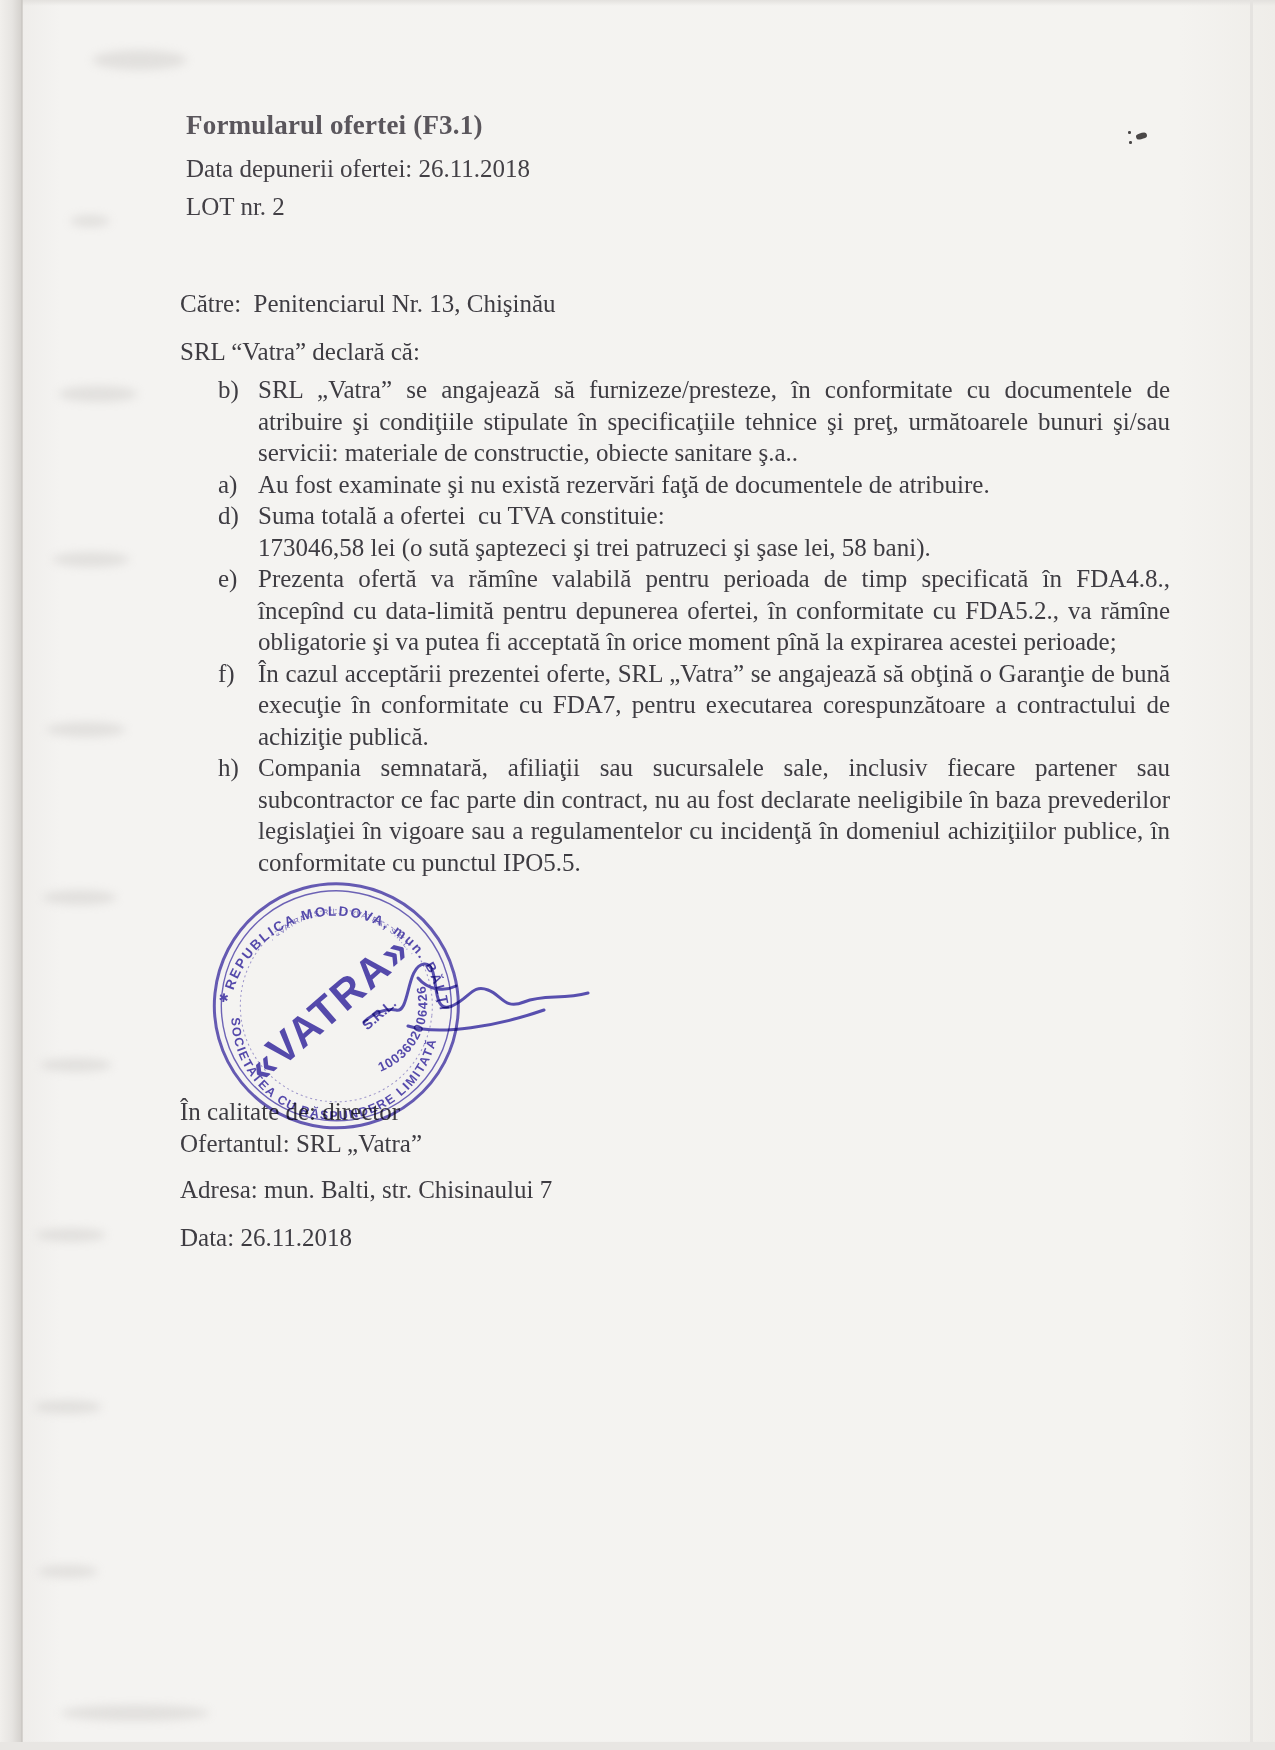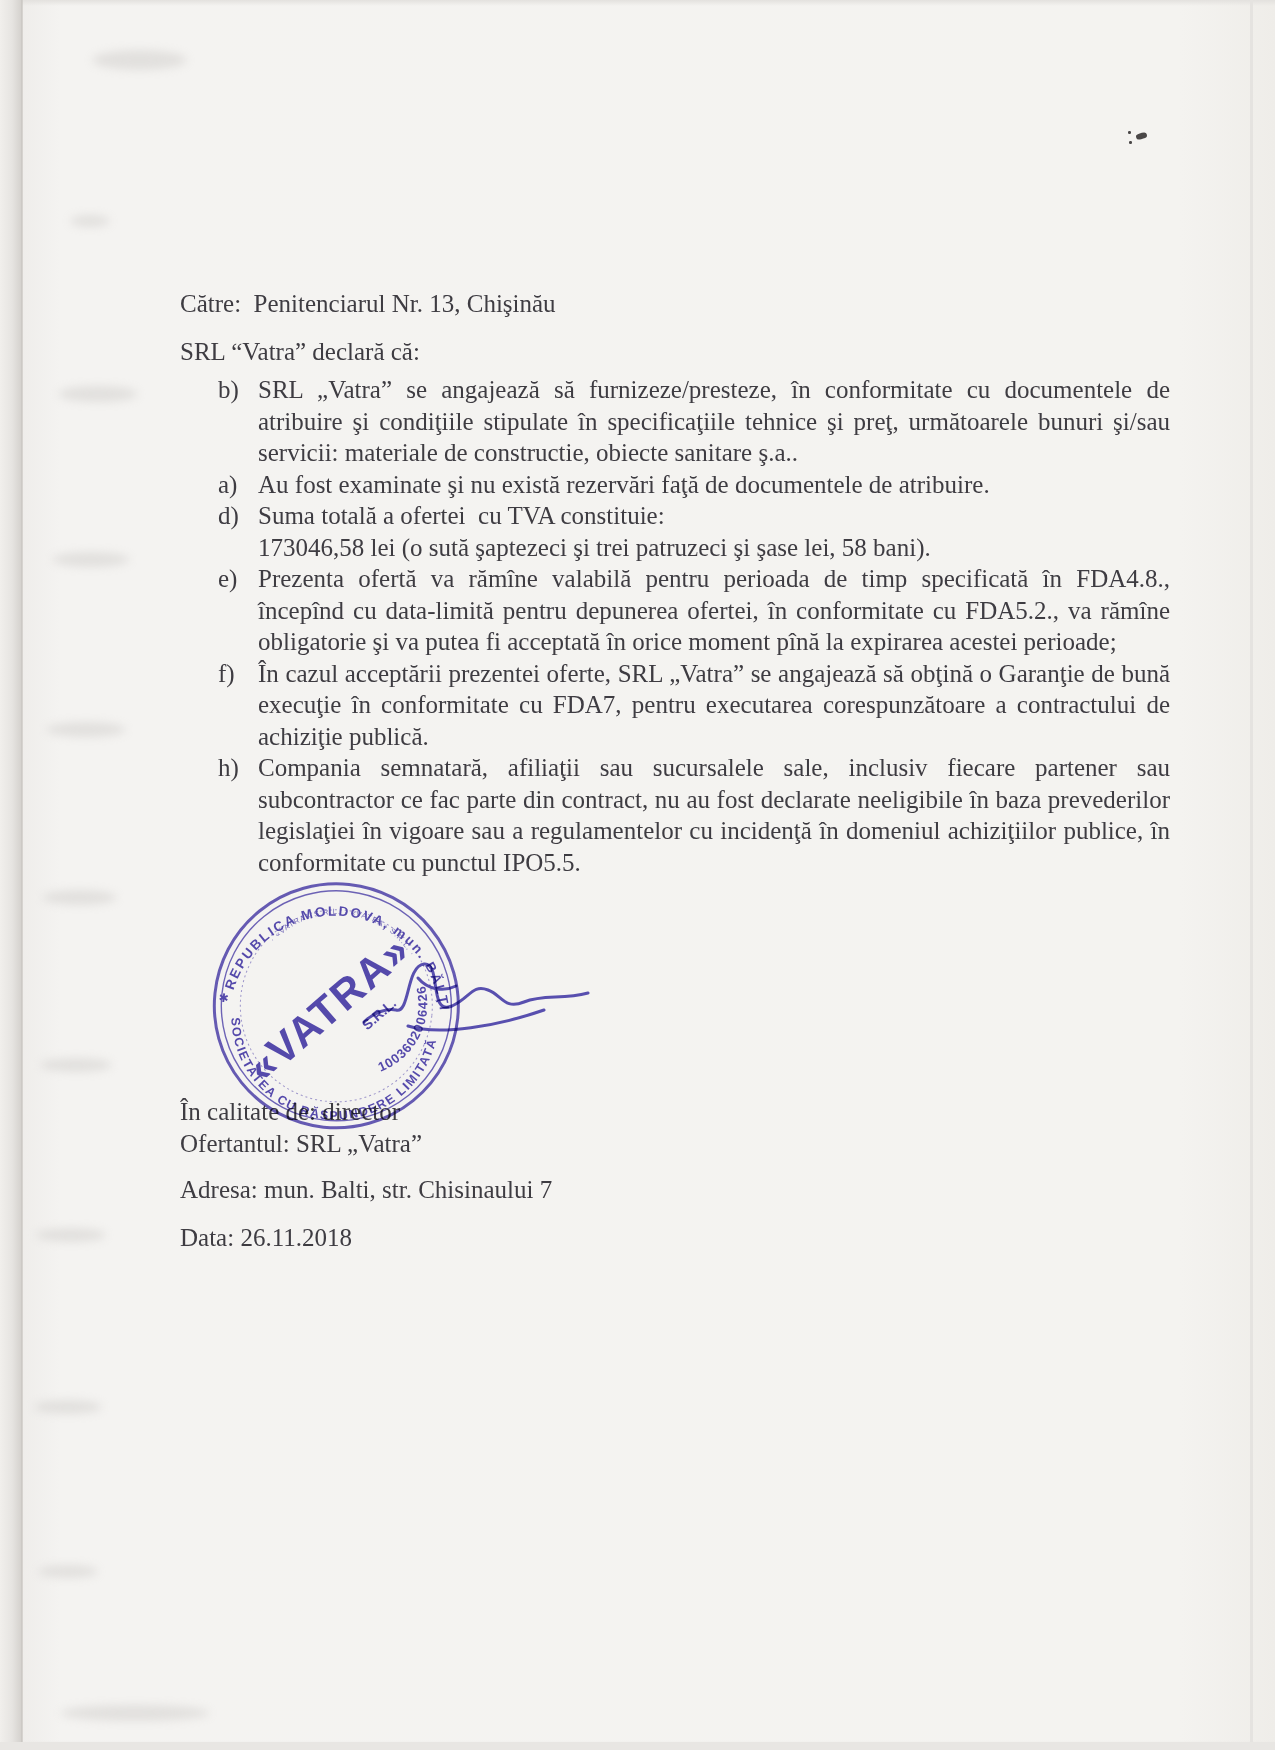--- a/index.html
+++ b/index.html
@@ -69,20 +69,25 @@
   <div class="sm" style="left:40px;top:1058px;width:72px;height:14px"></div>
   <div class="sm" style="left:36px;top:1228px;width:70px;height:14px"></div>
   <div class="sm" style="left:34px;top:1400px;width:68px;height:14px"></div>
   <div class="sm" style="left:38px;top:1565px;width:60px;height:13px"></div>
   <div class="sm" style="left:60px;top:1705px;width:150px;height:16px"></div>
 
   <div class="speck" style="left:1128px;top:131px;width:3px;height:3px"></div>
   <div class="speck" style="left:1129px;top:141px;width:3px;height:3px"></div>
   <div class="speck" style="left:1136px;top:133px;width:11px;height:6px;transform:rotate(-15deg)"></div>
 
+  <div class="blk header">
+    <div class="title">Formularul ofertei (F3.1)</div>
+    <div class="hline">Data depunerii ofertei: 26.11.2018</div>
+    <div class="hline">LOT nr. 2</div>
+  </div>
 
   <div class="blk addressee">Către:&nbsp; Penitenciarul Nr. 13, Chişinău</div>
   <div class="blk intro">SRL “Vatra” declară că:</div>
 
   <div class="blk list">
       <div class="item"><span class="letter">b)</span><span>SRL „Vatra” se angajează să furnizeze/presteze, în conformitate cu documentele de atribuire şi condiţiile stipulate în specificaţiile tehnice şi preţ, următoarele bunuri şi/sau servicii: materiale de constructie, obiecte sanitare ş.a..</span></div>
       <div class="item"><span class="letter">a)</span><span>Au fost examinate şi nu există rezervări faţă de documentele de atribuire.</span></div>
       <div class="item"><span class="letter">d)</span><span>Suma totală a ofertei&nbsp; cu TVA constituie:</span><br><span>173046,58 lei (o sută şaptezeci şi trei patruzeci şi şase lei, 58 bani).</span></div>
       <div class="item"><span class="letter">e)</span><span>Prezenta ofertă va rămîne valabilă pentru perioada de timp specificată în </span><span class="b">FDA4.8.</span><span>, începînd cu data-limită pentru depunerea ofertei, în conformitate cu </span><span class="b">FDA5.2.</span><span>, va rămîne obligatorie şi va putea fi acceptată în orice moment pînă la expirarea acestei perioade;</span></div>
       <div class="item"><span class="letter">f)</span><span>În cazul acceptării prezentei oferte, SRL „Vatra” se angajează să obţină o Garanţie de bună execuţie în conformitate cu </span><span class="b">FDA7</span><span>, pentru executarea corespunzătoare a contractului de achiziţie publică.</span></div>

